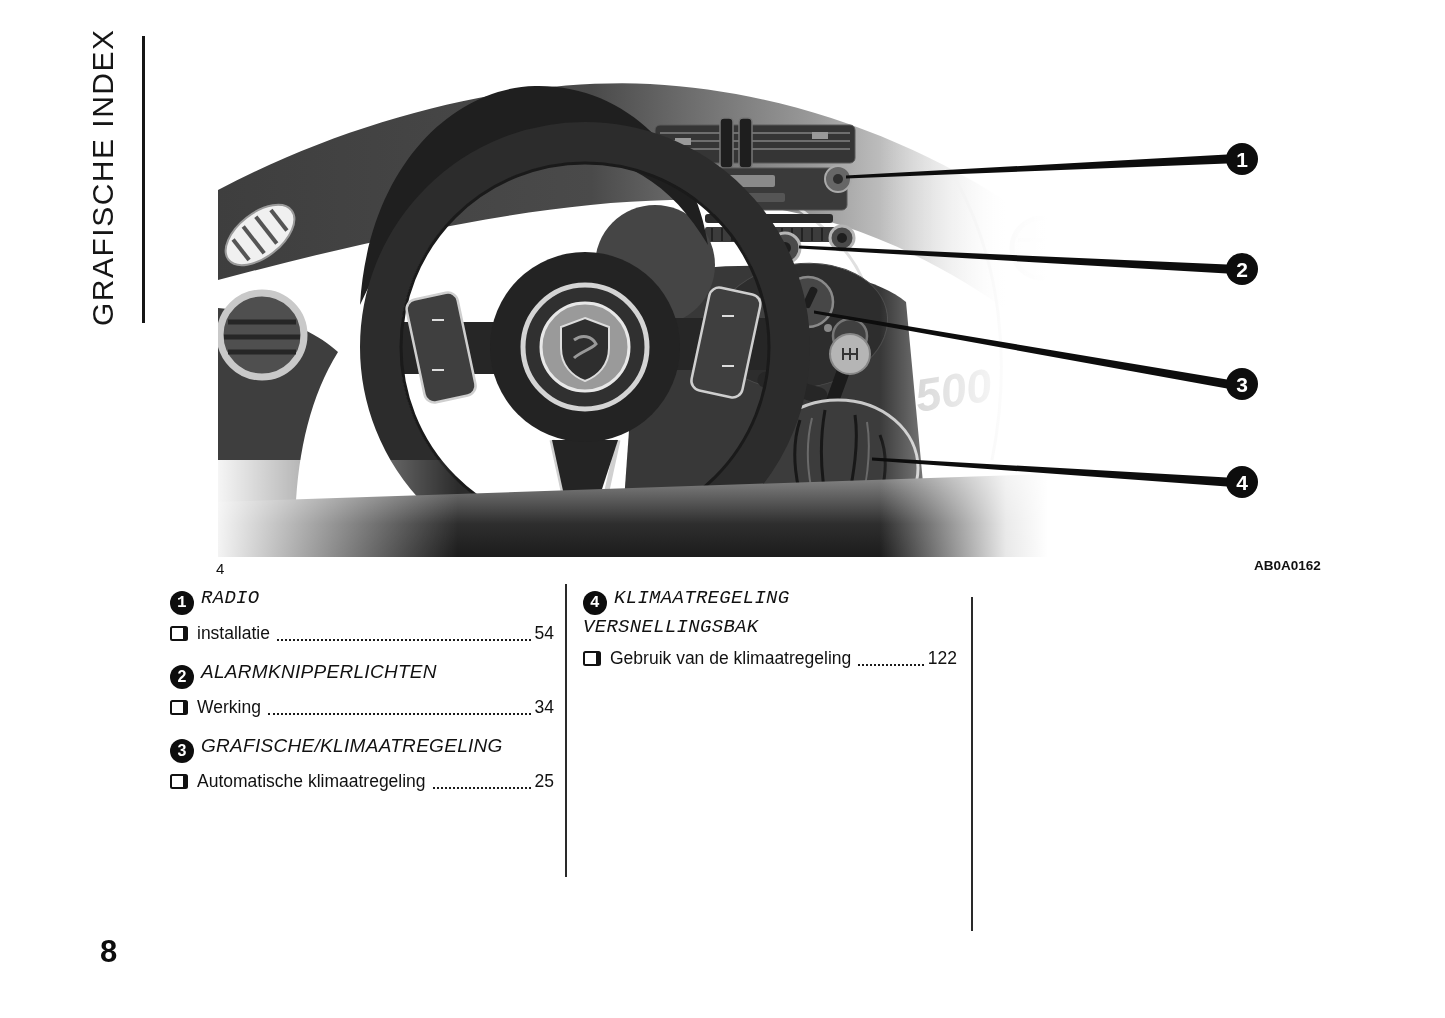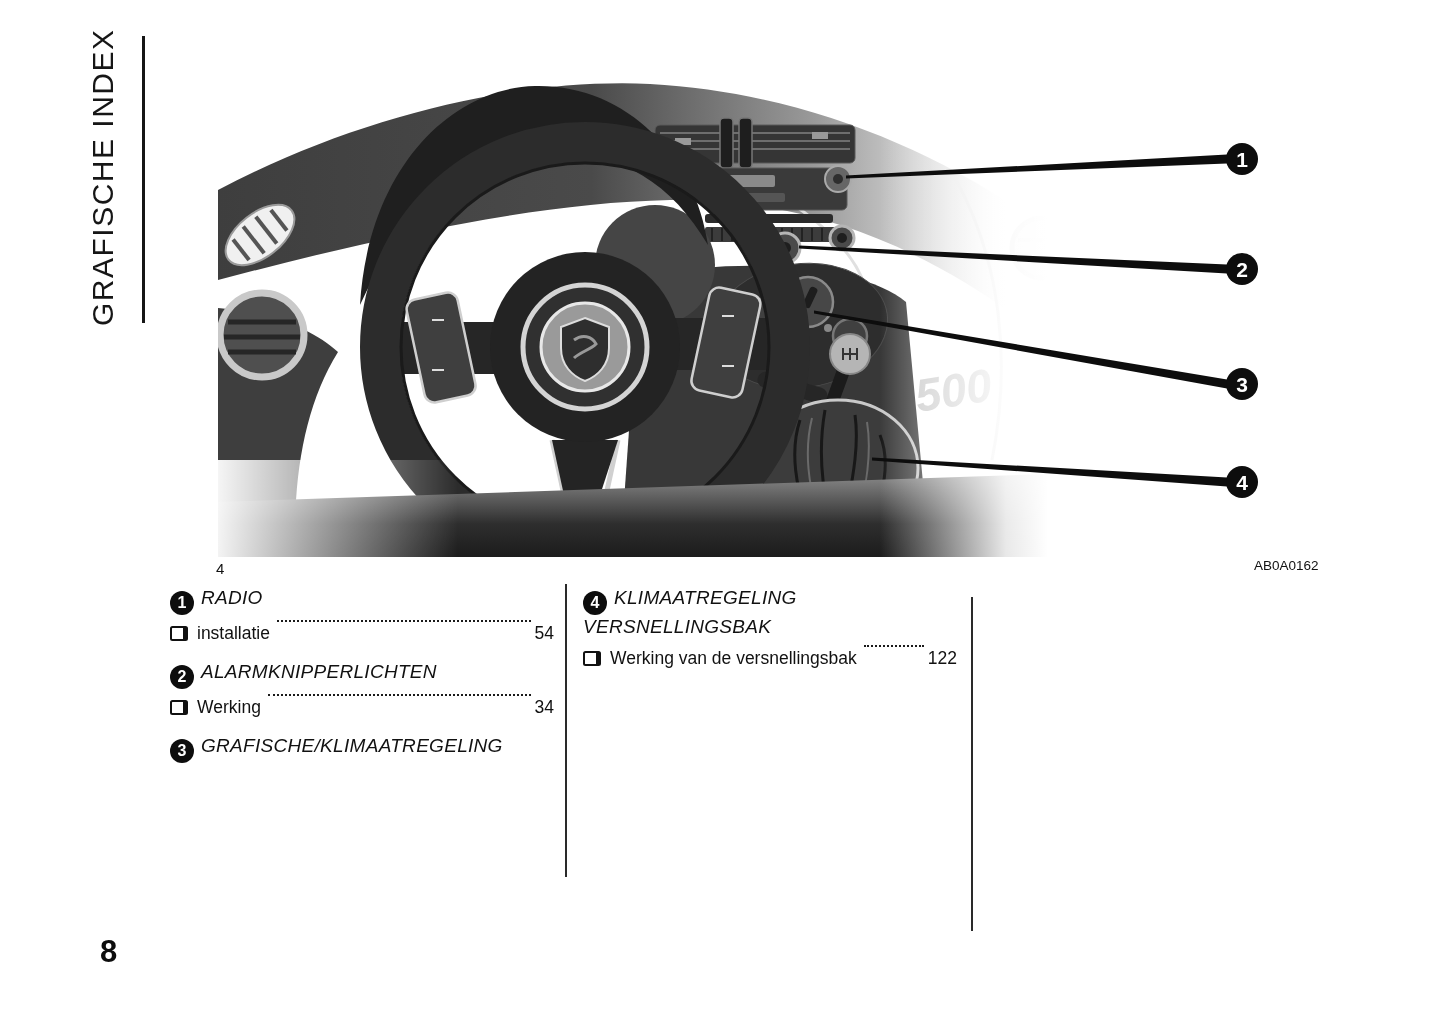--- a/index.html
+++ b/index.html
@@ -11,34 +11,34 @@
   .vtitle{
     position:absolute;left:86px;top:34px;height:292px;
     writing-mode:vertical-rl;transform:rotate(180deg);
     font-size:30px;letter-spacing:1.5px;color:#161616;white-space:nowrap;
   }
   .vrule{position:absolute;left:142px;top:36px;width:3px;height:287px;background:#161616;}
 
   
   .figure-wrap{position:absolute;left:200px;top:40px;width:1100px;height:530px;}
   .fig-num{position:absolute;left:216px;top:560px;font-size:15px;color:#111;}
-  .fig-code{position:absolute;left:1254px;top:558px;font-size:13.5px;font-weight:normal;color:#111;}
+  .fig-code{position:absolute;left:1254px;top:558px;font-size:13.5px;font-weight:bold;color:#111;}
 
   
   .col{position:absolute;top:586px;}
   .col-left{left:170px;width:384px;}
   .col-right{left:583px;width:374px;}
   .hdr{font-style:italic;font-size:19px;line-height:1.3;letter-spacing:.3px;margin:16px 0 6px;}
-  .hdr.first{margin-top:0;}
+  .hdr.first{margin-top:0;font-family:Liberation Mono, monospace;}
   .cnum{
     display:inline-block;width:24px;height:24px;border-radius:50%;
     background:#0d0d0d;color:#fff;font-style:normal;font-weight:bold;
     font-size:16px;line-height:24px;text-align:center;margin-right:7px;vertical-align:-4px;
   }
-  .row{display:flex;align-items:flex-start;font-size:17.5px;margin:8px 0;}
+  .row{display:flex;align-items:flex-end;font-size:17.5px;margin:8px 0;}
   .bullet{
     flex:none;width:11px;height:11px;border:2px solid #111;border-right-width:5px;
     border-radius:2.5px;margin-right:9px;align-self:center;
   }
   .dots{flex:1;border-bottom:2.5px dotted #1a1a1a;margin:0 4px 0 7px;transform:translateY(-3px);}
   .pg{flex:none;}
   .divider{position:absolute;background:#2a2a2a;width:2px;}
   .div-mid{left:565px;top:584px;height:293px;}
   .div-right{left:971px;top:597px;height:334px;}
 
@@ -271,31 +271,37 @@
   <div class="row">
     <span class="bullet"></span>
     <span>Werking</span>
     <span class="dots"></span>
     <span class="pg">34</span>
   </div>
 
   <div class="hdr">
     <span class="cnum">3</span><span>GRAFISCHE/KLIMAATREGELING</span>
   </div>
+  <div class="row">
+    <span class="bullet"></span>
+    <span>Automatische klimaatregeling</span>
+    <span class="dots"></span>
+    <span class="pg">25</span>
+  </div>
 </div>
 
 <div class="divider div-mid"></div>
 
 <div class="col col-right">
   <div class="hdr first">
     <span class="cnum">4</span><span>KLIMAATREGELING VERSNELLINGSBAK</span>
   </div>
   <div class="row">
     <span class="bullet"></span>
-    <span>Werking van de versnellingsbak</span>
+    <span>Gebruik van de klimaatregeling</span>
     <span class="dots"></span>
     <span class="pg">122</span>
   </div>
 </div>
 
 <div class="divider div-right"></div>
 
 <div class="page-bottom">8</div>
 
 </body></html>

